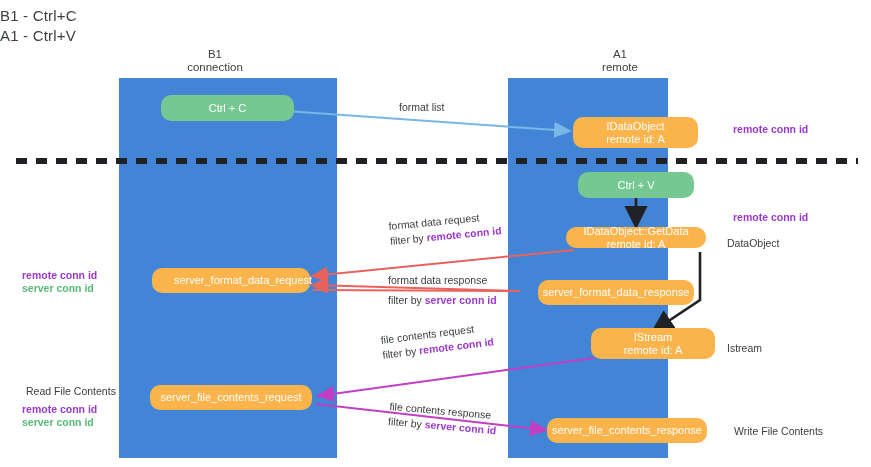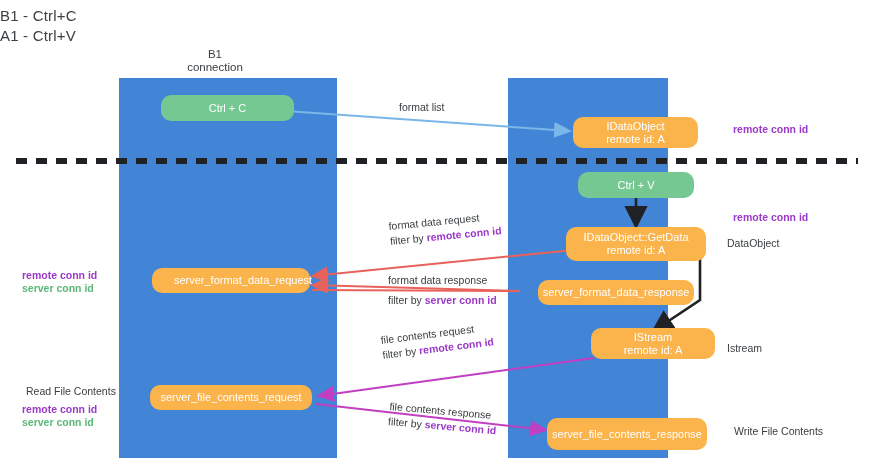--- a/index.html
+++ b/index.html
@@ -64,20 +64,24 @@
 
   <div class="abs title">
     <div>B1 - Ctrl+C</div>
     <div>A1 - Ctrl+V</div>
   </div>
 
   <div class="abs colhead" style="left:155px;top:48px;width:120px;">
     <div class="big">B1</div>
     <div>connection</div>
   </div>
+  <div class="abs colhead" style="left:560px;top:48px;width:120px;">
+    <div class="big">A1</div>
+    <div>remote</div>
+  </div>
 
   <div class="abs lane" style="left:119px;top:78px;width:218px;height:380px;"></div>
   <div class="abs lane" style="left:508px;top:78px;width:160px;height:380px;"></div>
 
   <svg class="overlay" viewBox="0 0 871 467">
     <defs>
       <marker id="ah-blue" markerWidth="9" markerHeight="8" refX="8" refY="4" orient="auto">
         <path d="M0,0 L9,4 L0,8 z" fill="#7ab6e8"></path>
       </marker>
       <marker id="ah-red" markerWidth="9" markerHeight="8" refX="8" refY="4" orient="auto">
@@ -115,21 +119,21 @@
 
   <div class="abs node orange" style="left:573px;top:117px;width:125px;height:31px;flex-direction:column;">
     <span>IDataObject</span>
     <span>remote id: A</span>
   </div>
 
   <div class="abs node green" style="left:578px;top:172px;width:116px;height:26px;">
     <span>Ctrl + V</span>
   </div>
 
-  <div class="abs node orange" style="left:566px;top:227px;width:140px;height:34px;flex-direction:column;">
+  <div class="abs node orange" style="left:566px;top:227px;width:140px;height:21px;flex-direction:column;">
     <span>IDataObject::GetData</span>
     <span>remote id: A</span>
   </div>
 
   <div class="abs node orange" style="left:152px;top:268px;width:158px;height:25px;padding-left:28px;">
     <span>server_format_data_request</span>
   </div>
 
   <div class="abs node orange" style="left:514px;top:280px;width:156px;height:25px;margin-left:24px;">
     <span>server_format_data_response</span>
@@ -137,21 +141,21 @@
 
   <div class="abs node orange" style="left:591px;top:328px;width:124px;height:31px;flex-direction:column;">
     <span>IStream</span>
     <span>remote id: A</span>
   </div>
 
   <div class="abs node orange" style="left:150px;top:385px;width:162px;height:25px;">
     <span>server_file_contents_request</span>
   </div>
 
-  <div class="abs node orange" style="left:547px;top:418px;width:160px;height:32px;align-items:center;">
+  <div class="abs node orange" style="left:547px;top:418px;width:160px;height:25px;align-items:center;">
     <span>server_file_contents_response</span>
   </div>
 
   <div class="abs edgelabel" style="left:399px;top:101px;">
     <span>format list</span>
   </div>
 
   <div class="abs edgelabel" style="left:388px;top:220px;transform:rotate(-5.5deg);">
     <div>format data request</div>
     <div style="margin-top:3px;">

